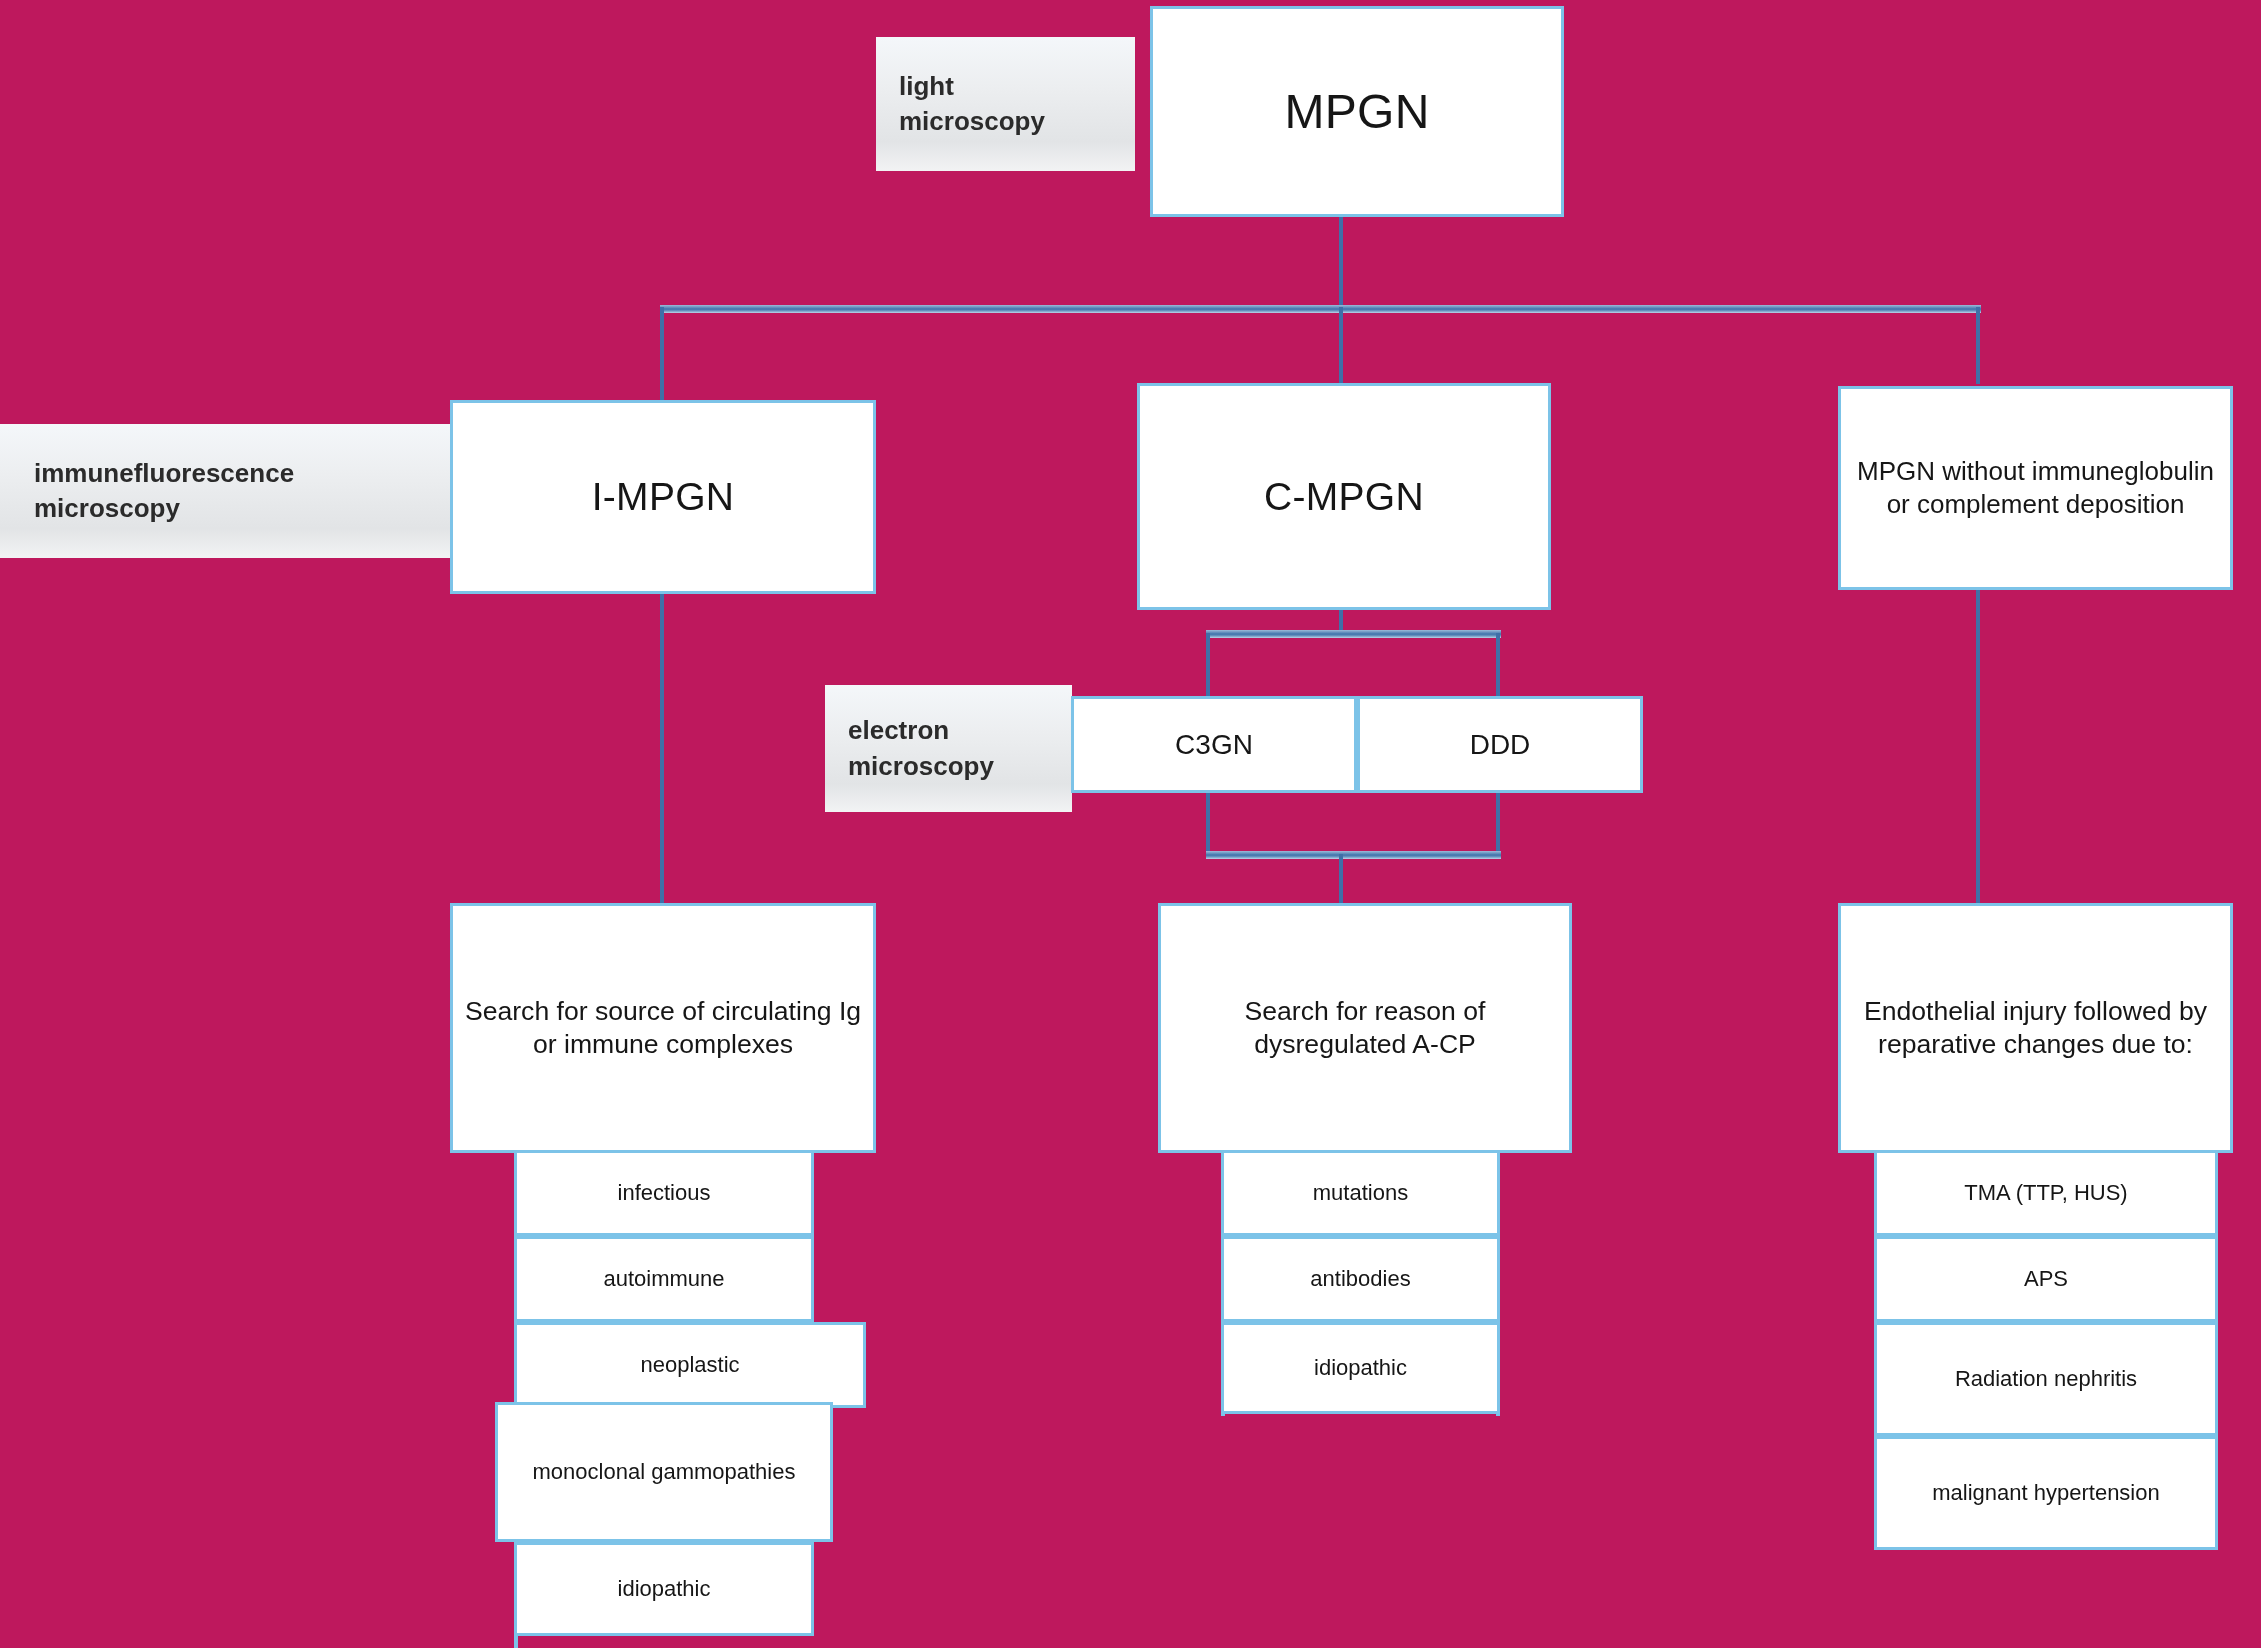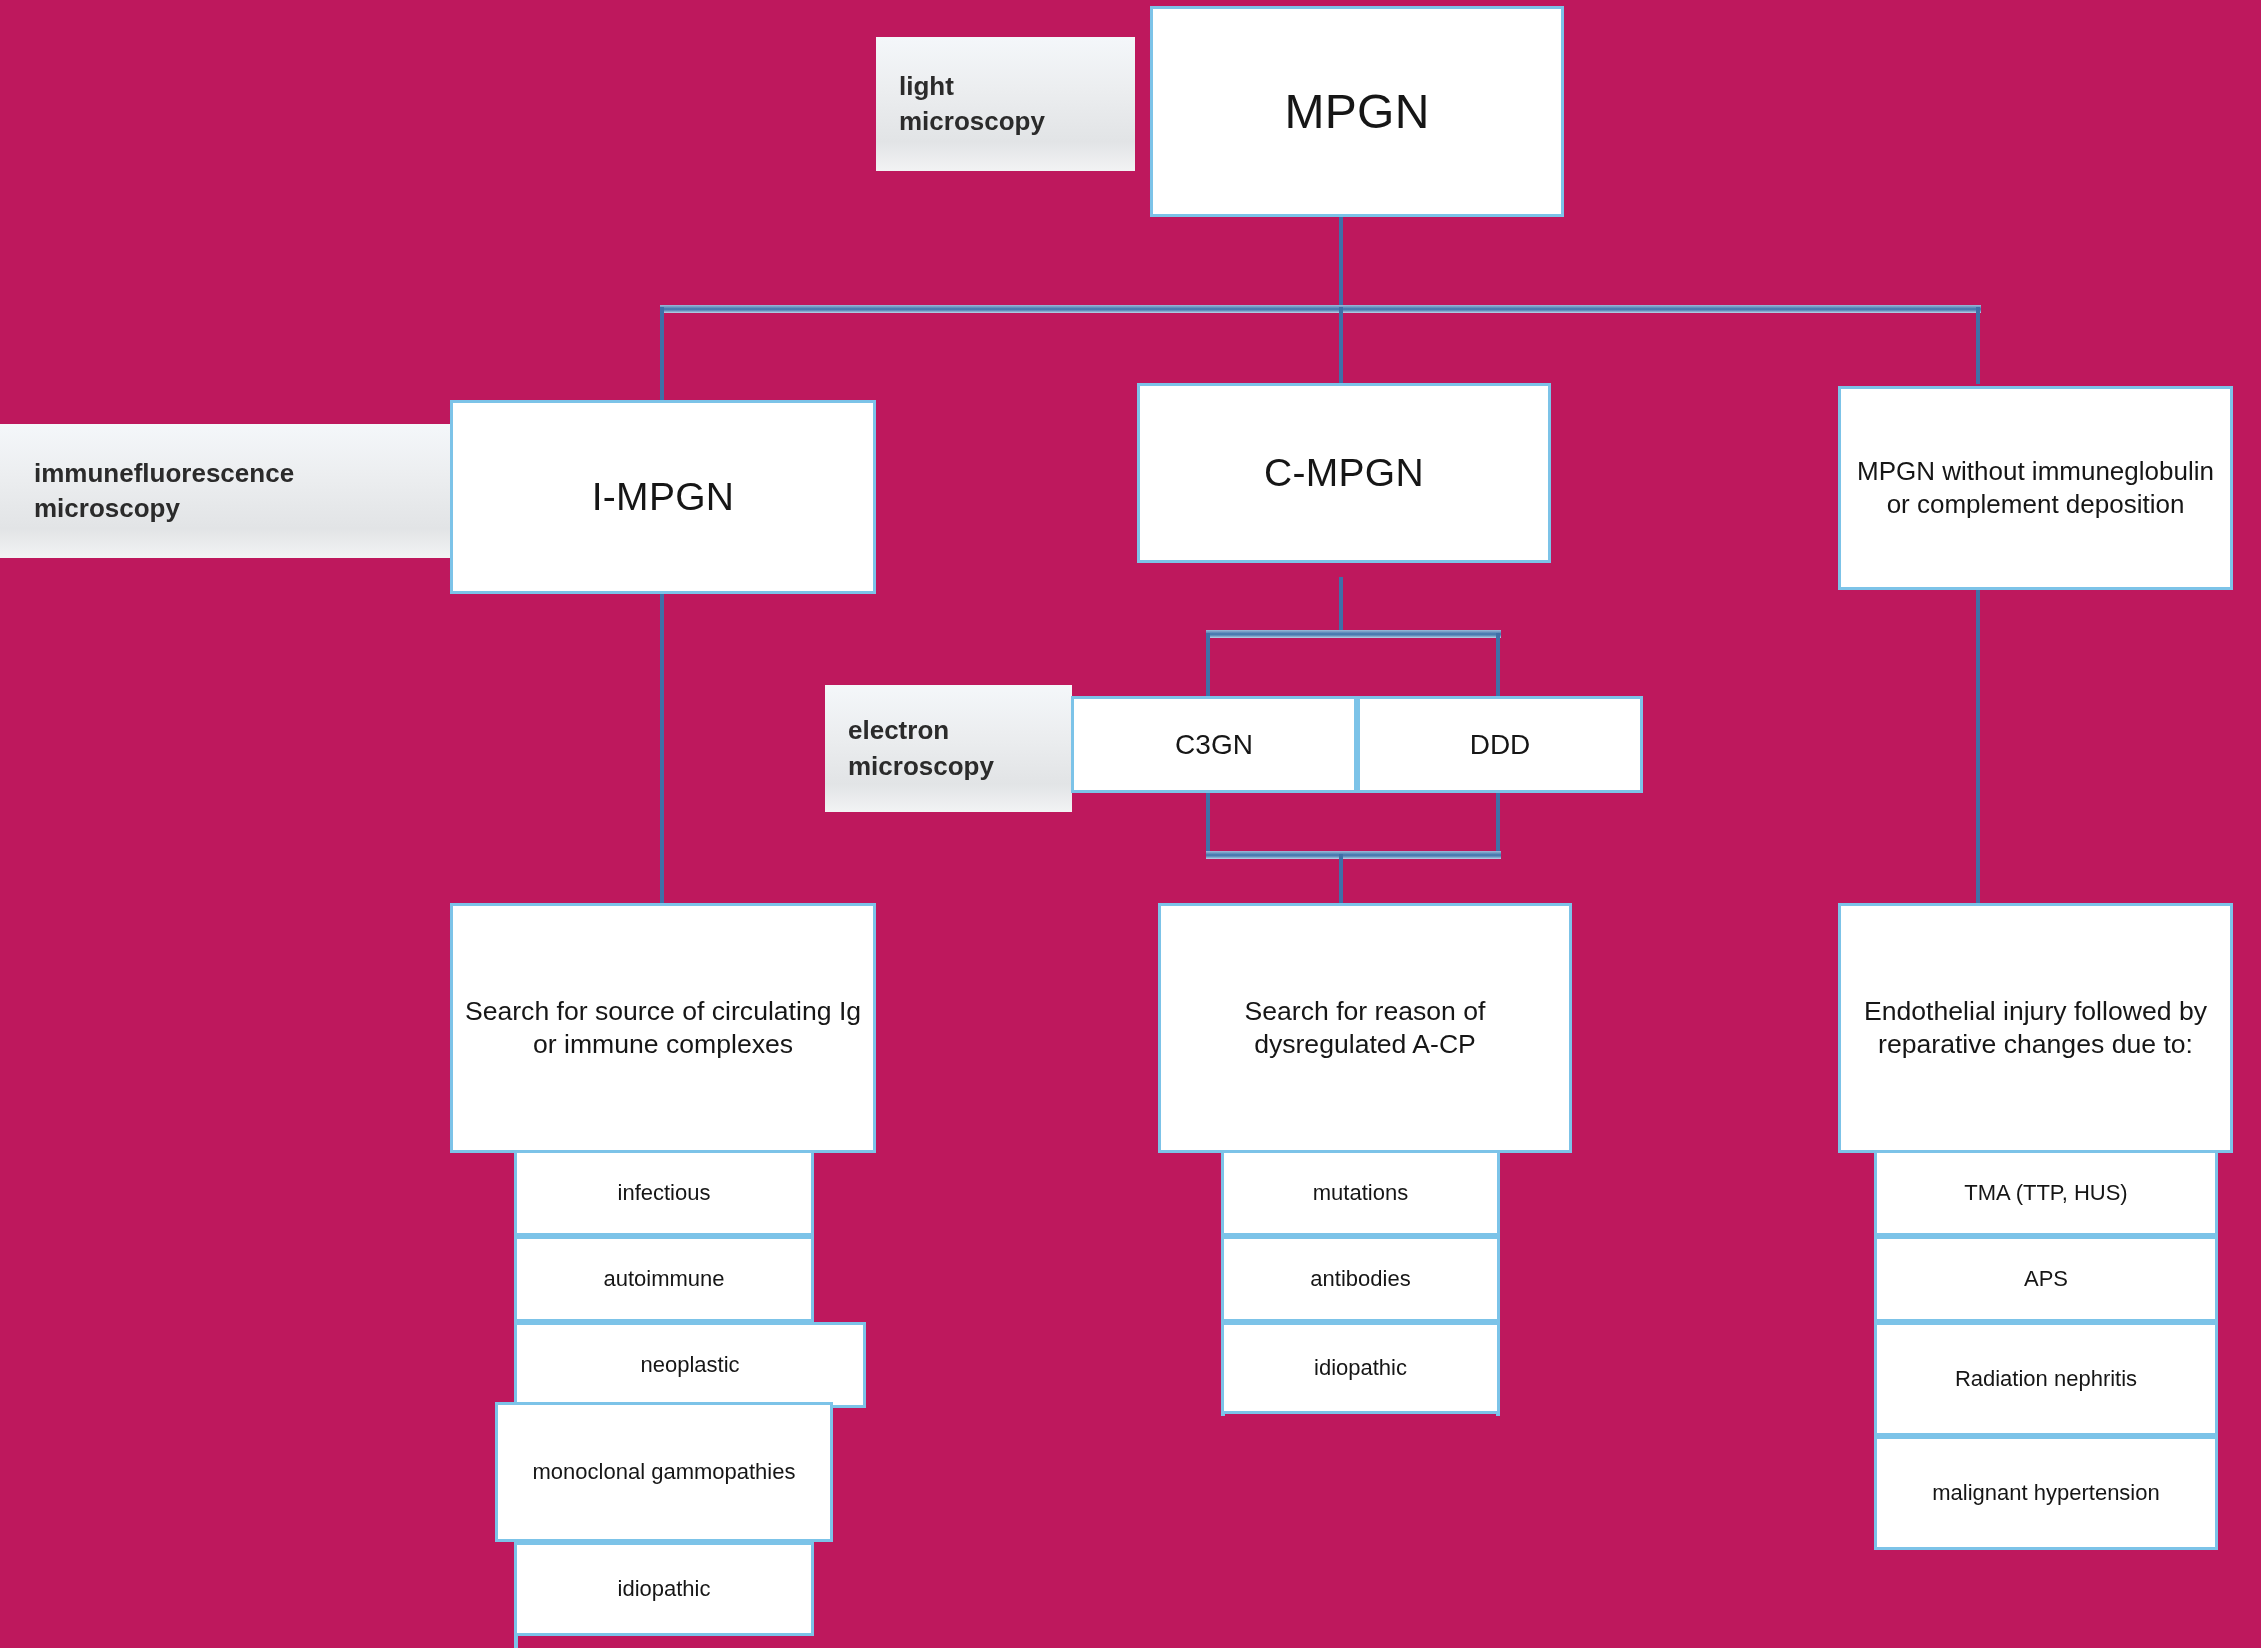--- a/index.html
+++ b/index.html
@@ -133,21 +133,21 @@
   </div>
 
   <div class="node lvl1" style="left:1150px; top:6.3px; width:414px; height:211px;">
     <span class="node-text">MPGN</span>
   </div>
 
   <div class="node lvl2" style="left:450px; top:400px; width:426px; height:194px;">
     <span class="node-text">I-MPGN</span>
   </div>
 
-  <div class="node lvl2" style="left:1137px; top:383px; width:414px; height:180px;">
+  <div class="node lvl2" style="left:1137px; top:383px; width:414px; height:227px;">
     <span class="node-text">C-MPGN</span>
   </div>
 
   <div class="node lvl2-small" style="left:1838px; top:386px; width:395px; height:204px;">
     <span class="node-text">MPGN without immuneglobulin or complement deposition</span>
   </div>
 
   <div class="node em-node thin" style="left:1071px; top:696px; width:286px; height:97px;">
     <span class="node-text">C3GN</span>
   </div>

